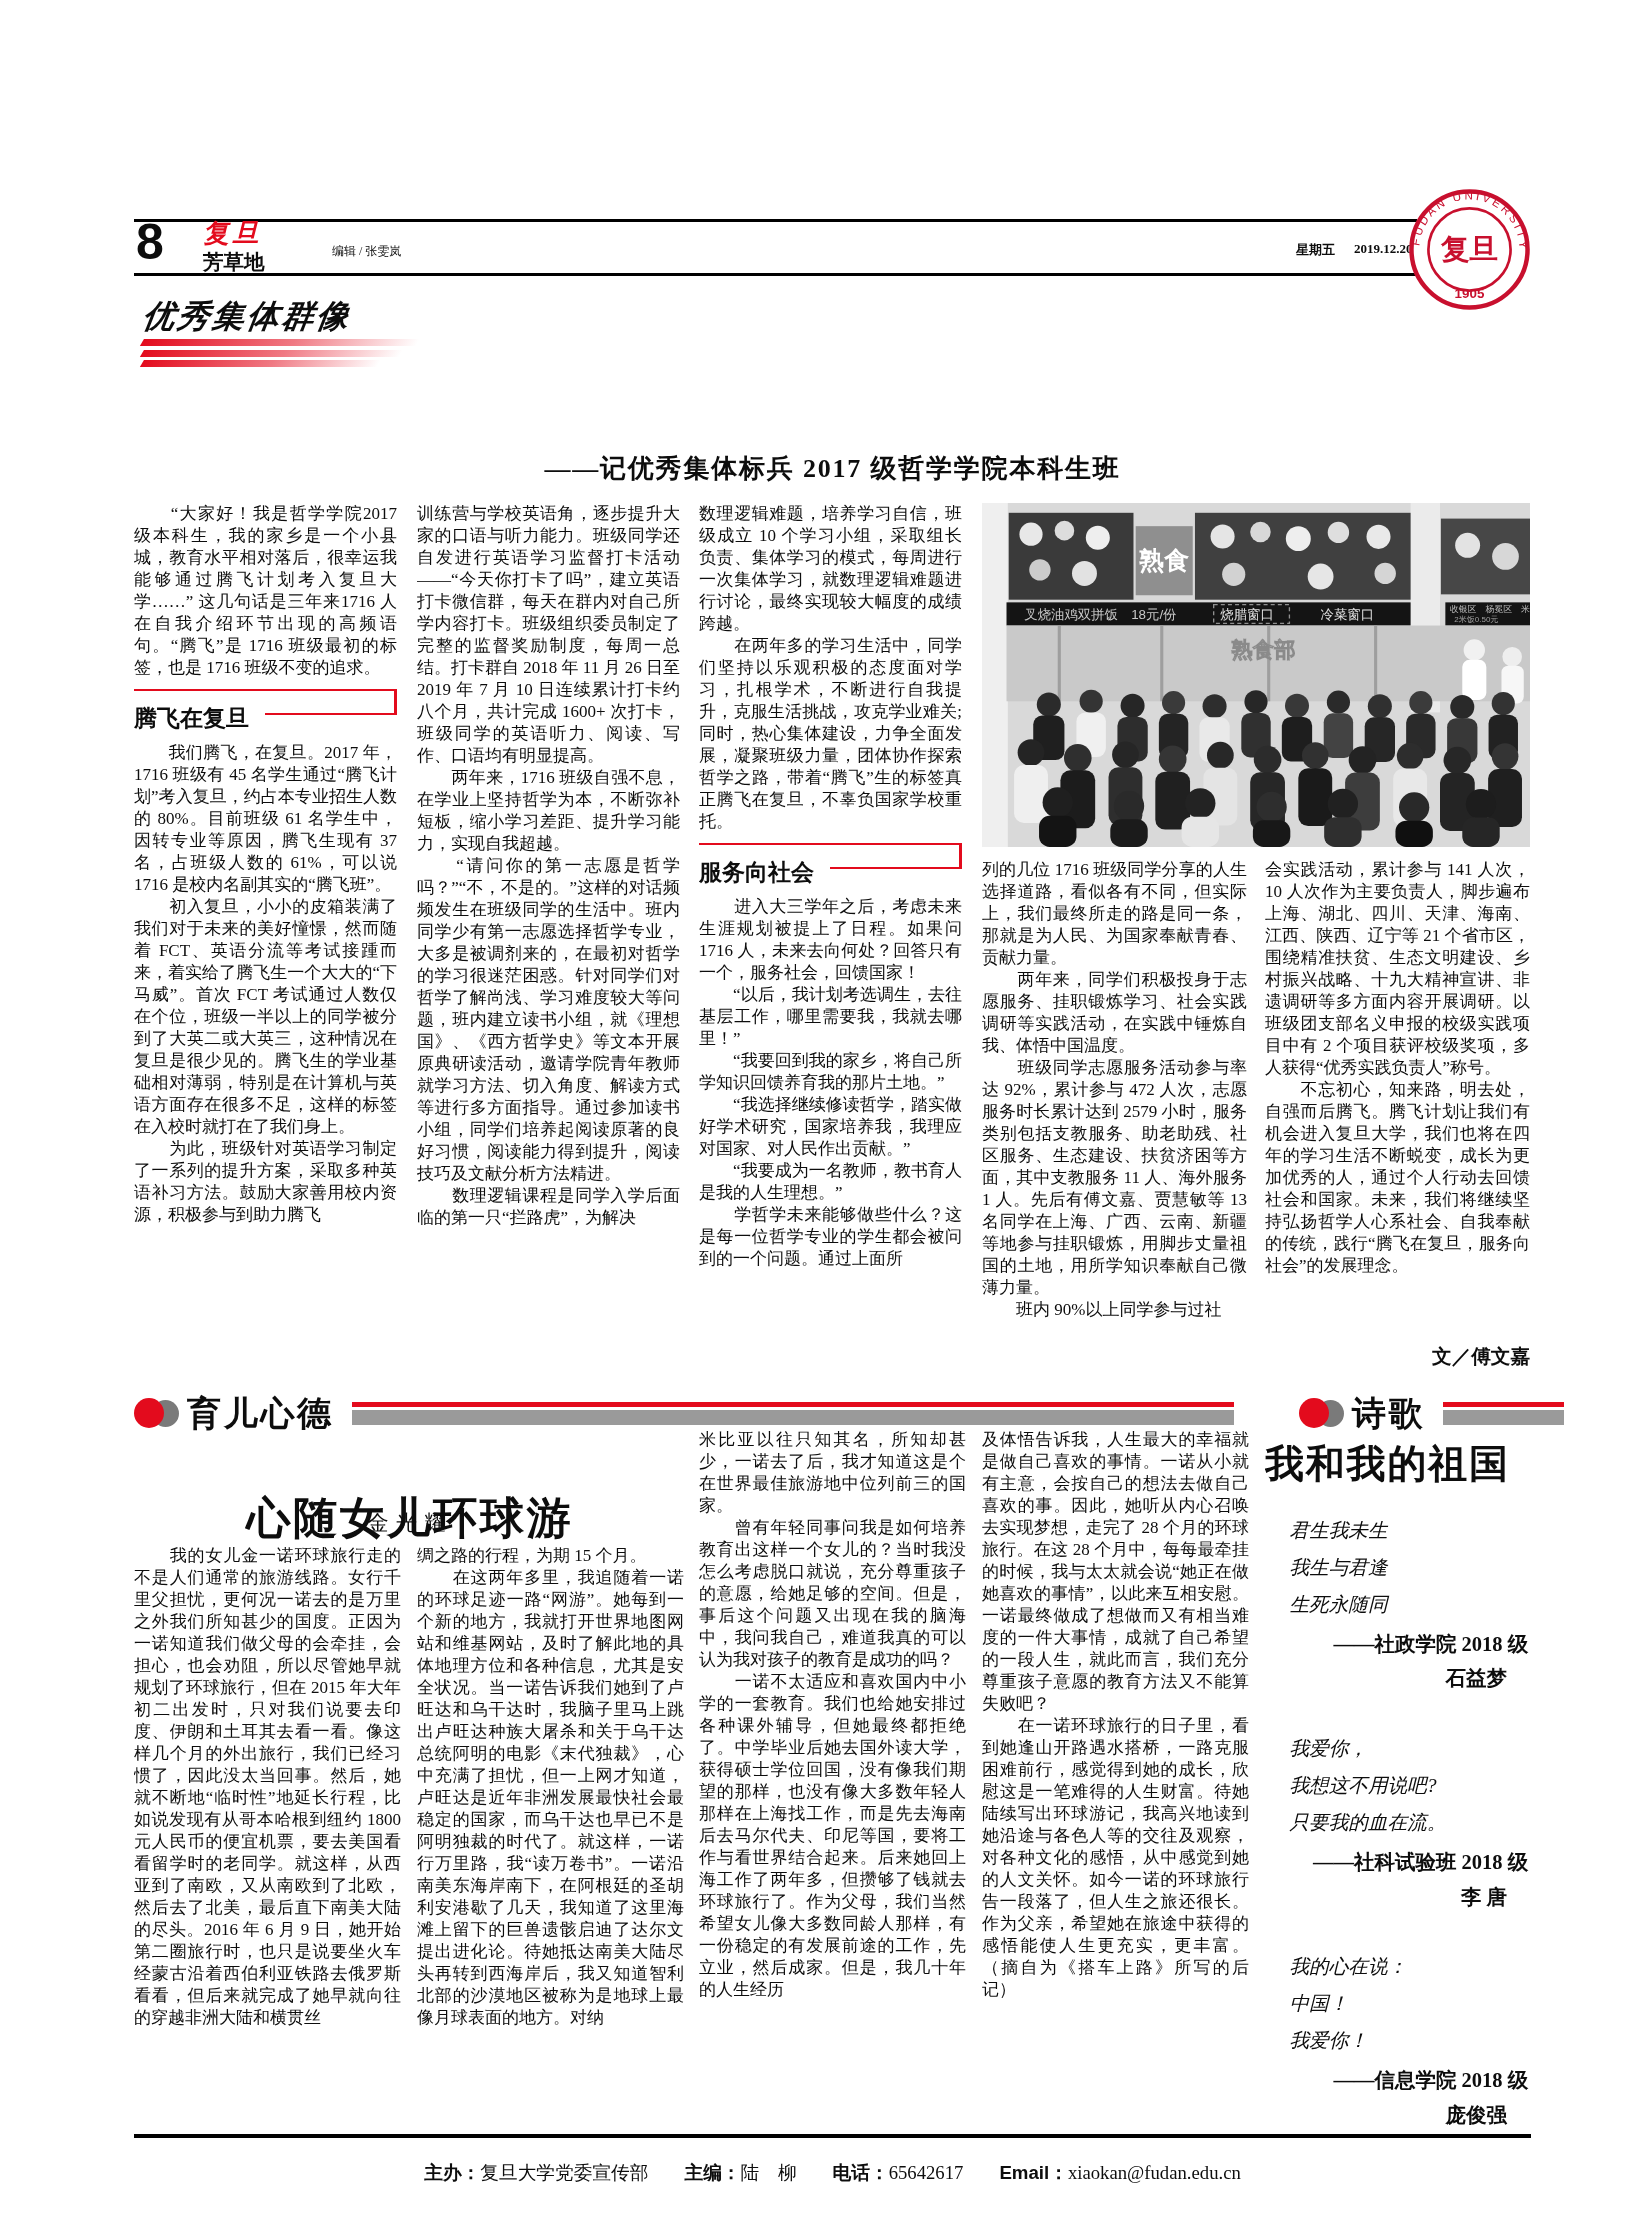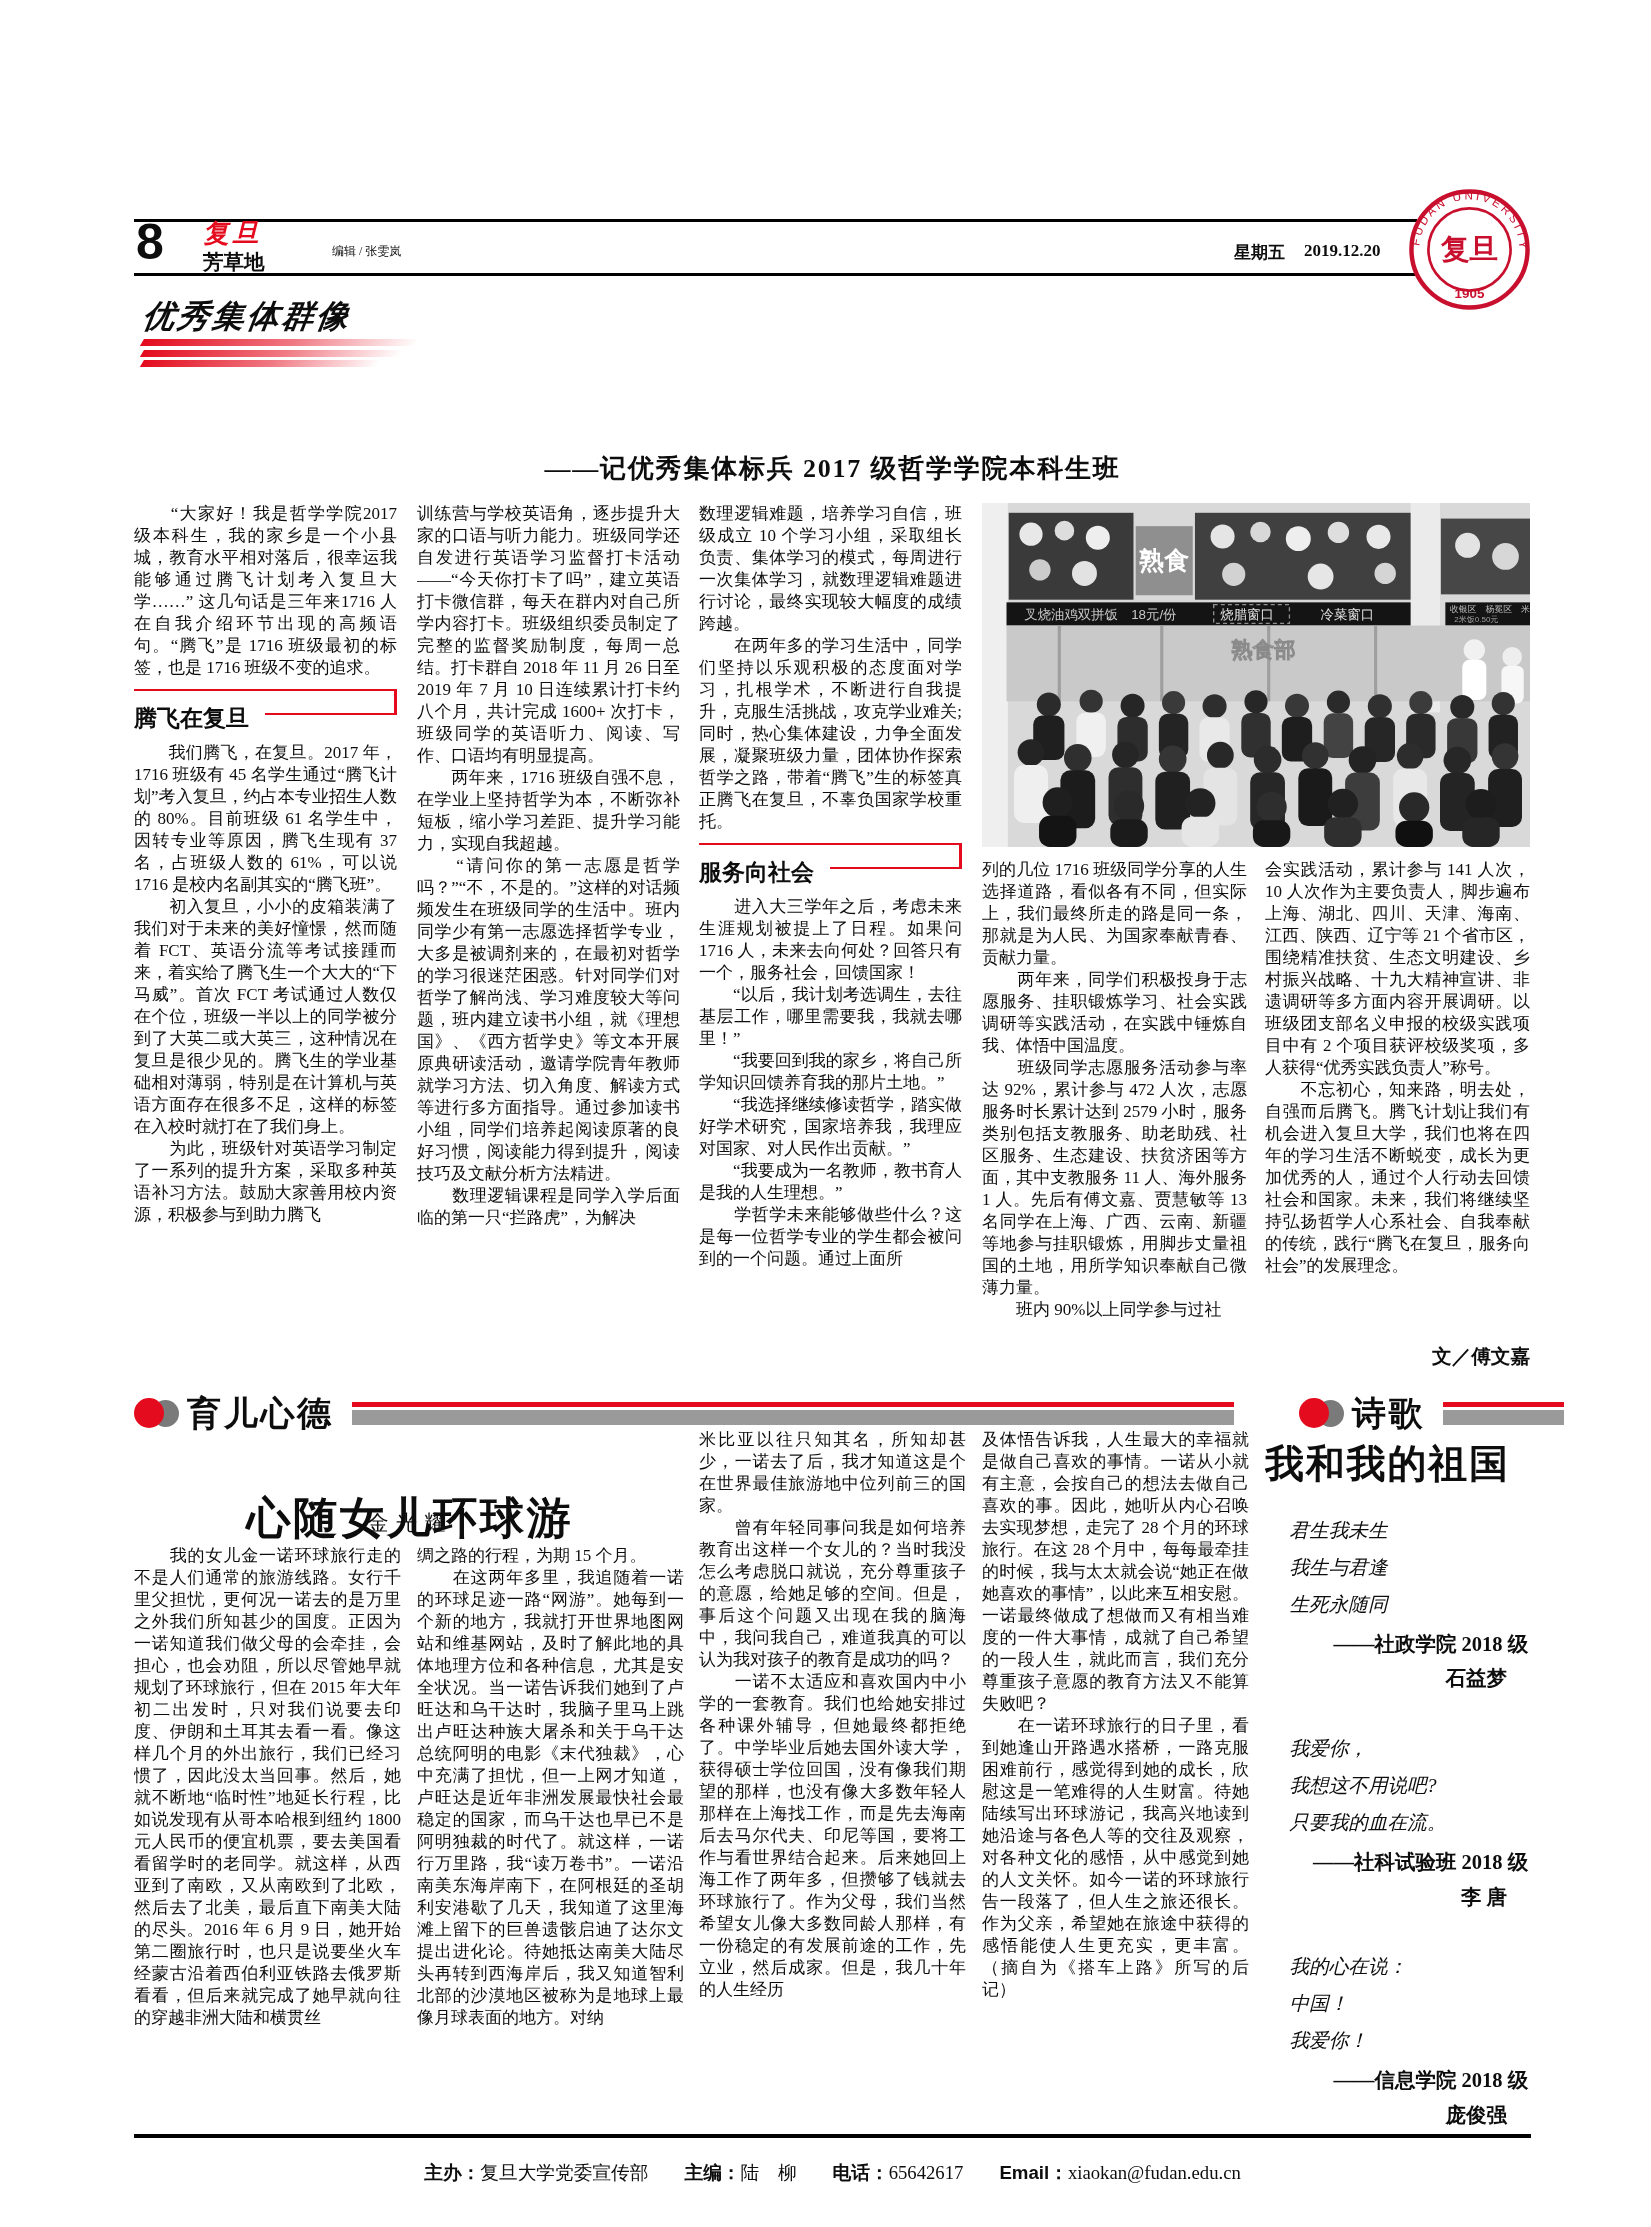--- a/index.html
+++ b/index.html
@@ -11,21 +11,21 @@
   
   .rule{ position:absolute; background:#000; }
   .rule-top{ left:134px; width:1283px; top:219px; height:3.1px; }
   .rule-bot{ left:134px; width:1283px; top:273px; height:3.1px; }
   .page-num{ position:absolute; left:136px; top:217px; font-family:"Liberation Sans","DejaVu Sans",sans-serif;
              font-weight:900; font-size:50px; line-height:50px; }
   .masthead{ position:absolute; left:203px; top:221px; width:107px; }
   .masthead-cn{ color:var(--bright-red); font-style:italic; font-weight:bold; font-size:26px; line-height:26px; letter-spacing:3.6px; }
   .masthead-sub{ font-family:"Liberation Sans","DejaVu Sans",sans-serif; font-weight:900; font-size:20.5px; line-height:23px; margin-top:2.7px; }
   .editor-line{ position:absolute; left:332px; top:243px; font-size:12px; }
-  .dateline{ position:absolute; left:1234px; top:241px; width:183px; display:flex; gap:19px; font-size:17px; font-weight:bold;}
+  .dateline{ position:absolute; left:1296px; top:241px; width:183px; display:flex; gap:19px; font-size:13px; font-weight:bold;}
   .logo{ position:absolute; left:1407px; top:187px; width:125px; height:125px; }
 
   
   .banner-label{ position:absolute; left:143px; top:295px; font-style:italic; font-weight:bold;
                  font-size:32px; letter-spacing:2.7px; transform:skewX(-8deg); }
   .stripes{ position:absolute; left:142px; top:339px; width:276px; }
   .stripe{ height:6.7px; margin-bottom:4px; background:linear-gradient(to right, var(--bright-red) 0%, rgba(227,11,29,.55) 55%, rgba(227,11,29,0) 100%);
            transform:skewX(-30deg); }
   .stripe:nth-child(2){ width:94%; }
   .stripe:nth-child(3){ width:86%; }

